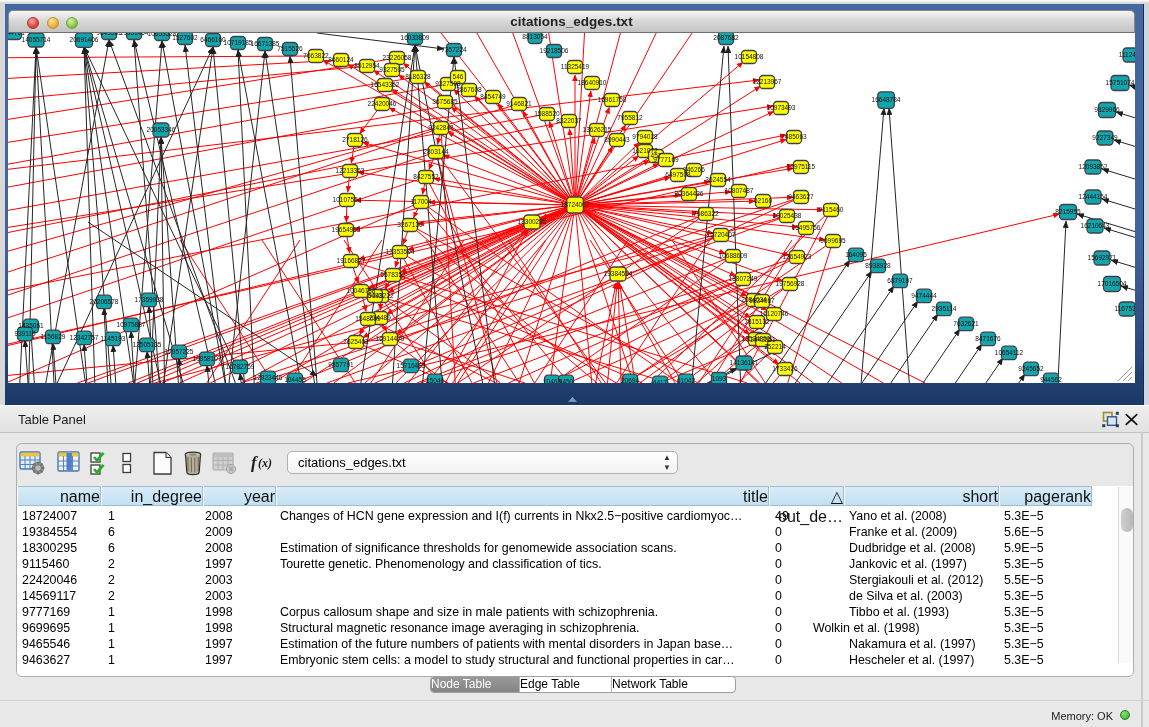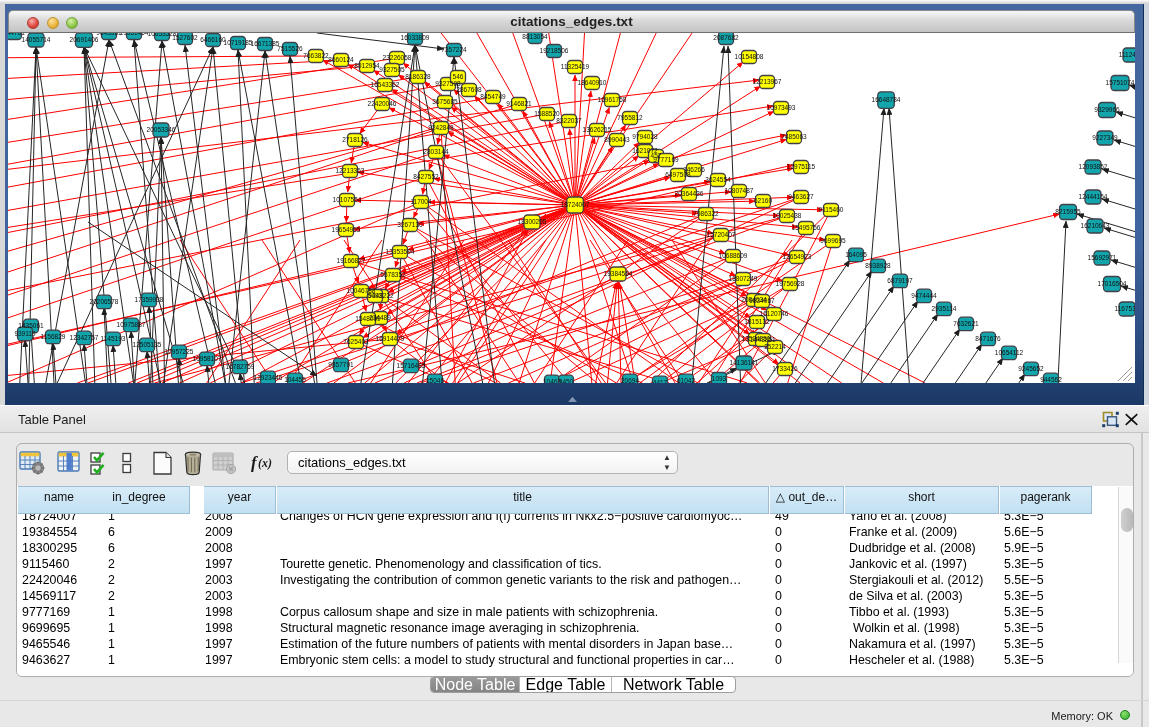--- a/index.html
+++ b/index.html
@@ -15,28 +15,28 @@
   border:1px solid #8a8a8a; border-bottom:1px solid #6f6f6f;
   border-radius:5px 5px 0 0; }
 #titlebar .title { position:absolute; left:0; right:0; top:3px; text-align:center; font-size:13.5px; font-weight:bold; color:#222; }
 .light { position:absolute; top:5.5px; width:12px; height:12px; border-radius:50%; }
 #win #canvas { position:absolute; left:3px; top:29px; width:1127px; height:350px; background:#fff; }
 #tpanel { position:absolute; left:0; top:405px; width:1149px; height:322px; background:#e8e8e8; }
 #tpbar { position:absolute; left:0; top:0; width:1149px; height:28px; background:linear-gradient(#efefef,#e2e2e2); border-top:1px solid #fff; border-bottom:1px solid #c4c4c4; }
 #tpbar .t { position:absolute; left:18px; top:6px; font-size:13px; color:#1c1c1c; }
 #content { position:absolute; left:16px; top:38px; width:1118px; height:234px; border:1px solid #aeaeae; border-radius:6px; background:#e8e8e8; overflow:hidden; }
 #thead { position:absolute; left:0px; top:42px; width:1117px; height:21px; background:#fff; }
-.hc { position:absolute; top:0; height:28px; background:linear-gradient(#d8ecf8,#c2e0f2); border:1px solid #9dbdd4; border-left:none; text-align:center; font-size:12px; color:#111; line-height:20px; }
+.hc { position:absolute; top:0; height:20px; background:linear-gradient(#d8ecf8,#c2e0f2); border:1px solid #9dbdd4; border-left:none; text-align:right; font-size:16px; color:#111; line-height:20px; }
 #tbody { position:absolute; left:0; top:0; width:1117px; height:234px; background:#fff; }
 .tr { position:absolute; left:0px; height:16px; width:1060px; font-size:12.4px; color:#000; }
 .tr span { position:absolute; top:0; line-height:16px; white-space:nowrap; }
 #vsb { position:absolute; left:1101px; top:43px; width:16px; height:176px; background:#fafafa; border-left:1px solid #d8d8d8; }
 #vsb .th { position:absolute; left:1.5px; top:21px; width:12px; height:24px; background:linear-gradient(90deg,#cfcfcf,#b8b8b8); border-radius:6px; }
 #tabs { position:absolute; left:430px; top:271px; height:17px; display:flex; border:1px solid #9e9e9e; border-radius:4px; overflow:hidden; background:#fff; }
-#tabs div { font-size:16px; line-height:15.5px; text-align:center; color:#000; border-left:1px solid #b5b5b5; }
+#tabs div { font-size:12px; line-height:15.5px; color:#000; border-left:1px solid #b5b5b5; }
 #tabs div:first-child { border-left:none; background:linear-gradient(#9a9a9a,#848484); color:#fff; }
 #status { position:absolute; left:0; top:295px; width:1149px; height:27px; border-top:1px solid #d4d4d4; }
 #status .m { position:absolute; right:36px; top:9px; font-size:11px; color:#1a1a1a; }
 #status .dot { position:absolute; right:19px; top:9px; width:10px; height:10px; border-radius:50%; background:radial-gradient(circle at 35% 30%, #8ae06a, #2fae2f); border:1px solid #1d7d1d; }
 #combo { position:absolute; left:270px; top:7px; width:391px; height:23px; background:linear-gradient(#fff,#f2f2f2); border:1px solid #b2b2b2; border-radius:5px; font-size:13px; line-height:21px; color:#000; padding-left:10px; }
 #combo .arr { position:absolute; right:6px; top:1px; font-size:8px; color:#333; line-height:10px; }
 </style></head>
 <body>
 <div id="root">
   <div id="topstrip"></div>
@@ -727,38 +727,38 @@
             <span style="left:91px">6</span>
             <span style="left:188px">2009</span>
             <span style="left:758px">0</span>
             <span style="left:832px">Franke et al. (2009)</span>
             <span style="left:987px">5.6E−5</span>
           </div>
           <div class="tr" style="top:33px">
             <span style="left:5px">18300295</span>
             <span style="left:91px">6</span>
             <span style="left:188px">2008</span>
+            <span style="left:263px">Estimation of significance thresholds for genomewide association scans.</span>
             <span style="left:758px">0</span>
             <span style="left:832px">Dudbridge et al. (2008)</span>
             <span style="left:987px">5.9E−5</span>
           </div>
           <div class="tr" style="top:49px">
             <span style="left:5px">9115460</span>
             <span style="left:91px">2</span>
             <span style="left:188px">1997</span>
             <span style="left:263px">Tourette genetic. Phenomenology and classification of tics.</span>
             <span style="left:758px">0</span>
             <span style="left:832px">Jankovic et al. (1997)</span>
             <span style="left:987px">5.3E−5</span>
           </div>
           <div class="tr" style="top:65px">
             <span style="left:5px">22420046</span>
             <span style="left:91px">2</span>
             <span style="left:188px">2003</span>
-            <span style="left:263px">Investigating the contribution of common genetic variants to the risk and pathogen…</span>
             <span style="left:758px">0</span>
             <span style="left:832px">Stergiakouli et al. (2012)</span>
             <span style="left:987px">5.5E−5</span>
           </div>
           <div class="tr" style="top:81px">
             <span style="left:5px">14569117</span>
             <span style="left:91px">2</span>
             <span style="left:188px">2003</span>
             <span style="left:758px">0</span>
             <span style="left:832px">de Silva et al. (2003)</span>
@@ -772,45 +772,45 @@
             <span style="left:758px">0</span>
             <span style="left:832px">Tibbo et al. (1993)</span>
             <span style="left:987px">5.3E−5</span>
           </div>
           <div class="tr" style="top:113px">
             <span style="left:5px">9699695</span>
             <span style="left:91px">1</span>
             <span style="left:188px">1998</span>
             <span style="left:263px">Structural magnetic resonance image averaging in schizophrenia.</span>
             <span style="left:758px">0</span>
-            <span style="left:836px">Wolkin et al. (1998)</span>
+            <span style="left:796px">Wolkin et al. (1998)</span>
             <span style="left:987px">5.3E−5</span>
           </div>
           <div class="tr" style="top:129px">
             <span style="left:5px">9465546</span>
             <span style="left:91px">1</span>
             <span style="left:188px">1997</span>
             <span style="left:263px">Estimation of the future numbers of patients with mental disorders in Japan base…</span>
             <span style="left:758px">0</span>
             <span style="left:832px">Nakamura et al. (1997)</span>
             <span style="left:987px">5.3E−5</span>
           </div>
           <div class="tr" style="top:145px">
             <span style="left:5px">9463627</span>
             <span style="left:91px">1</span>
             <span style="left:188px">1997</span>
             <span style="left:263px">Embryonic stem cells: a model to study structural and functional properties in car…</span>
             <span style="left:758px">0</span>
-            <span style="left:832px">Hescheler et al. (1988)</span>
+            <span style="left:832px">Hescheler et al. (1997)</span>
             <span style="left:987px">5.3E−5</span>
           </div>
         </div>
       <div id="thead">
           <div class="hc" style="left:1px;width:83px">name</div>
-          <div class="hc" style="left:72px;width:101px">in_degree</div>
+          <div class="hc" style="left:85px;width:101px">in_degree</div>
           <div class="hc" style="left:187px;width:72px">year</div>
           <div class="hc" style="left:260px;width:492px">title</div>
           <div class="hc" style="left:753px;width:74px">△ out_de…</div>
           <div class="hc" style="left:828px;width:154px">short</div>
           <div class="hc" style="left:983px;width:92px">pagerank</div>
         </div>
       <div id="vsb">
           <div class="th"></div>
         </div>
     </div>

